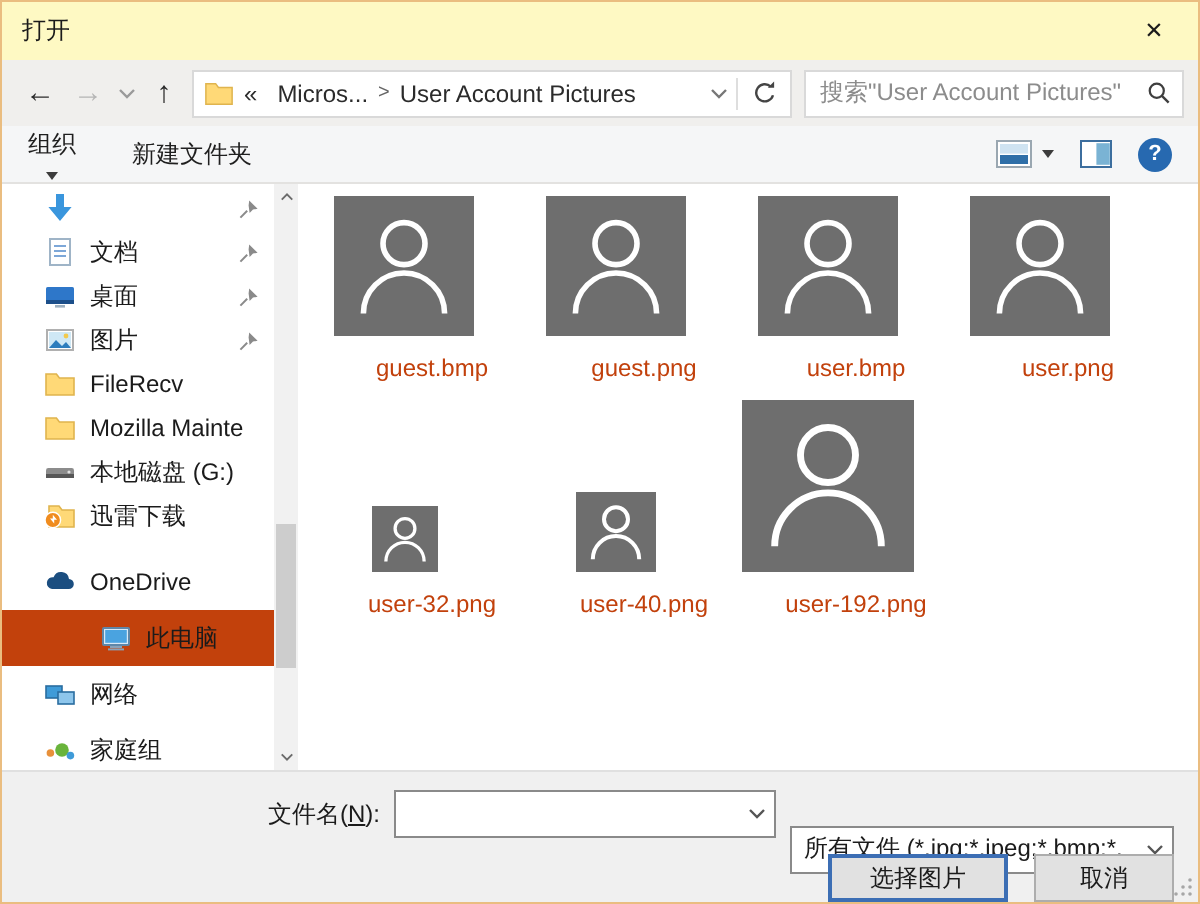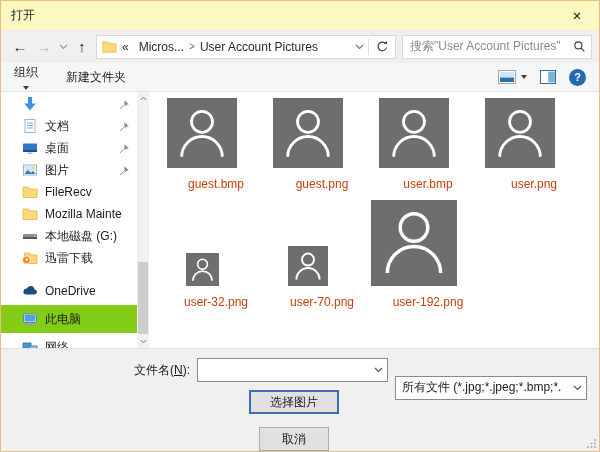--- a/index.html
+++ b/index.html
@@ -36,21 +36,21 @@
   .tri-down { width:0; height:0; border-left:3.5px solid transparent; border-right:3.5px solid transparent; border-top:4px solid #3c3c3c; }
   .toolbar-right { margin-left:auto; display:flex; align-items:center; gap:13px; }
   .view-btn { display:flex; align-items:center; gap:5px; cursor:pointer; }
   .help-btn { width:17px; height:17px; border-radius:50%; background:#2769b0; color:#fff; font-weight:bold; font-size:11px; display:flex; align-items:center; justify-content:center; cursor:pointer; }
   
   .content { flex:1; display:flex; min-height:0; background:#fff; }
   .sidebar { flex:0 0 148px; display:flex; }
   .side-list { width:136px; padding-top:1px; overflow:hidden; }
   .side-item { height:22px; display:flex; align-items:center; padding-left:21px; cursor:pointer; }
   .side-item.lv1 { height:28px; }
-  .side-item.selected { background:#84cc16; }
+  .side-item.selected { background:#c2410c;justify-content:center; }
   .group-gap { height:8px; }
   .side-icon { width:16px; height:16px; margin-right:7px; flex:0 0 auto; }
   .side-icon svg { display:block; width:100%; height:100%; }
   .side-label { white-space:nowrap; overflow:hidden; }
   .pin { margin-left:auto; margin-right:7px; width:11px; height:11px; flex:0 0 auto; }
   .side-scroll { width:12px; background:#f1f1f1; position:relative; }
   .scroll-arrow { position:absolute; left:0; width:12px; height:13px; display:flex; align-items:center; justify-content:center; cursor:pointer; }
   .scroll-arrow.up { top:0; } .scroll-arrow.down { bottom:0; }
   .scroll-thumb { position:absolute; left:1px; width:10px; top:170px; height:72px; background:#cdcdcd; cursor:pointer; }
   
@@ -66,21 +66,21 @@
   .s86 { width:86px; height:86px; }
   
   .footer { flex:0 0 66px; background:#f0f0f0; border-top:1px solid #e0e0e0; padding:9px 12px 0 0; }
   .fn-row { display:flex; align-items:center; height:24px; }
   .fn-label { width:196px; text-align:right; padding-right:7px; flex:0 0 auto; white-space:nowrap; }
   .fn-input-wrap { flex:1; height:24px; background:#fff; border:1px solid #8a8a8a; display:flex; align-items:center; min-width:0; }
   .fn-input { flex:1; min-width:0; height:100%; border:none; outline:none; background:transparent; font:inherit; padding:0 5px; }
   .combo-chevron { width:18px; display:flex; justify-content:center; flex:0 0 auto; }
   .ft-combo { flex:0 0 192px; margin-left:7px; height:24px; background:#fff; border:1px solid #8a8a8a; display:flex; align-items:center; padding-left:6px; cursor:pointer;margin-top:35px; }
   .ft-text { flex:1; white-space:nowrap; overflow:hidden; }
-  .btn-row { display:flex; justify-content:flex-end; align-items:center; margin-top:8px; gap:13px;flex-direction:column; }
+  .btn-row { display:flex; justify-content:flex-end; align-items:center; margin-top:8px; gap:13px; }
   .btn { height:24px; background:#e1e1e1; display:flex; align-items:center; justify-content:center; cursor:pointer; font-size:12px; }
   .btn-ok { width:90px; border:2px solid #3c6eb4; }
   .btn-cancel { width:70px; border:1px solid #adadad; }
   .grip { position:absolute; right:2px; bottom:2px; }
 </style>
 </head>
 <body>
 
 <div class="window">
 
@@ -383,21 +383,21 @@
           <div class="file-name">user-32.png</div>
         </div>
         <div class="file-cell">
           <div class="icon-slot">
             <svg class="avatar s40" viewBox="0 0 100 100">
                 <rect width="100" height="100" fill="#6e6e6e"></rect>
                 <circle cx="50" cy="34" r="15" fill="none" stroke="#fff" stroke-width="5"></circle>
                 <path d="M21 84 A 29 29 0 0 1 79 84" fill="none" stroke="#fff" stroke-width="5"></path>
               </svg>
           </div>
-          <div class="file-name">user-70.png</div>
+          <div class="file-name">user-40.png</div>
         </div>
         <div class="file-cell">
           <div class="icon-slot">
             <svg class="avatar s86" viewBox="0 0 100 100">
                 <rect width="100" height="100" fill="#6e6e6e"></rect>
                 <circle cx="50" cy="32" r="16" fill="none" stroke="#fff" stroke-width="4"></circle>
                 <path d="M19 85 A 31 31 0 0 1 81 85" fill="none" stroke="#fff" stroke-width="4"></path>
               </svg>
           </div>
           <div class="file-name">user-192.png</div>

